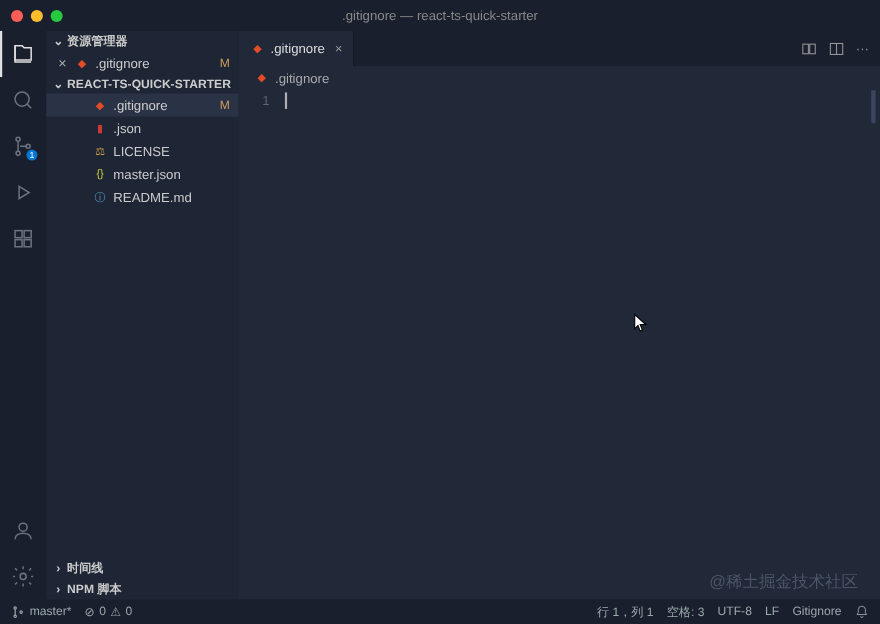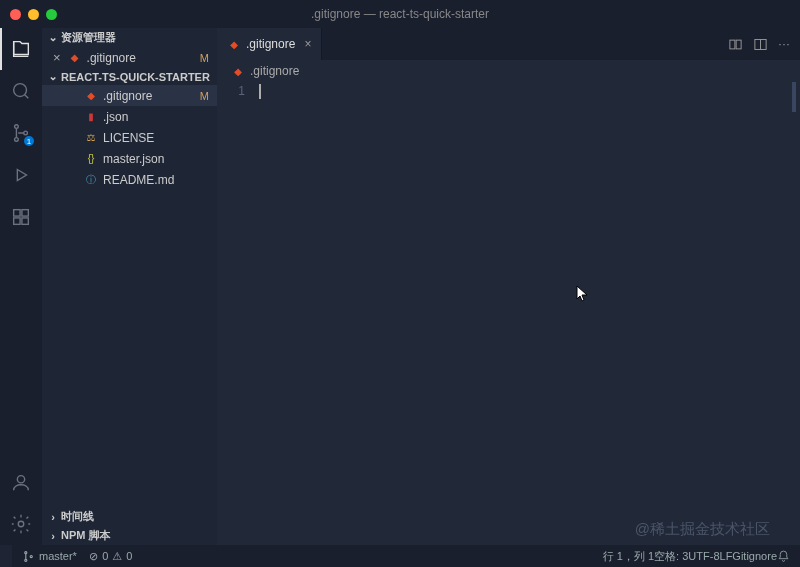--- a/index.html
+++ b/index.html
@@ -39,24 +39,24 @@
 .tabs { height: 32px; background: #1a1f2e; display: flex; align-items: stretch; }
 .tab { display: flex; align-items: center; padding: 0 10px; gap: 5px; background: #212838; color: #ddd; font-size: 12px; border-right: 1px solid #141925; cursor: pointer; }
 .tab .tclose { color: #999; margin-left: 4px; }
 .tab-actions { margin-left: auto; display: flex; align-items: center; gap: 10px; padding: 0 10px; color: #999; }
 .breadcrumb { height: 22px; display: flex; align-items: center; padding: 0 14px; gap: 5px; color: #aaa; font-size: 12px; }
 .code { flex: 1; display: flex; position: relative; }
 .gutter { width: 42px; text-align: right; padding: 2px 14px 0 0; color: #5a6378; font-size: 12px; font-family: Menlo, monospace; }
 .lines { flex: 1; padding-top: 2px; font-family: Menlo, monospace; font-size: 12px; }
 .cursor { display: inline-block; width: 2px; height: 15px; background: #aeafad; vertical-align: text-bottom; }
 .minimap { position: absolute; right: 4px; top: 0; width: 4px; height: 30px; background: #3a4560; }
-.statusbar { height: 22px; background: #1a1f2e; display: flex; align-items: center; padding: 0 10px; color: #9aa; font-size: 11px; gap: 12px; margin-left: 12px; }
-.statusbar .right { margin-left: auto; display: flex; }
+.statusbar { height: 22px; background: #1a1f2e; display: flex; align-items: center; padding: 0 10px; color: #9aa; font-size: 11px; gap: 12px; }
+.statusbar .right { margin-left: auto; display: flex; gap: 12px; }
 .sitem { display: flex; align-items: center; gap: 4px; cursor: pointer; }
-.wm { position: absolute; right: 30px; bottom: 28px; color: #4a5568; font-size: 15px; pointer-events: none; }
+.wm { position: absolute; right: 20px; bottom: 28px; color: #4a5568; font-size: 15px; pointer-events: none; }
 .mouse { position: absolute; left: 576px; top: 285px; pointer-events: none; }
 svg { display: block; }
 </style>
 </head>
 <body>
 
 <div class="window">
   <div class="titlebar">
     <div class="traffic">
       <div class="dot red"></div>

